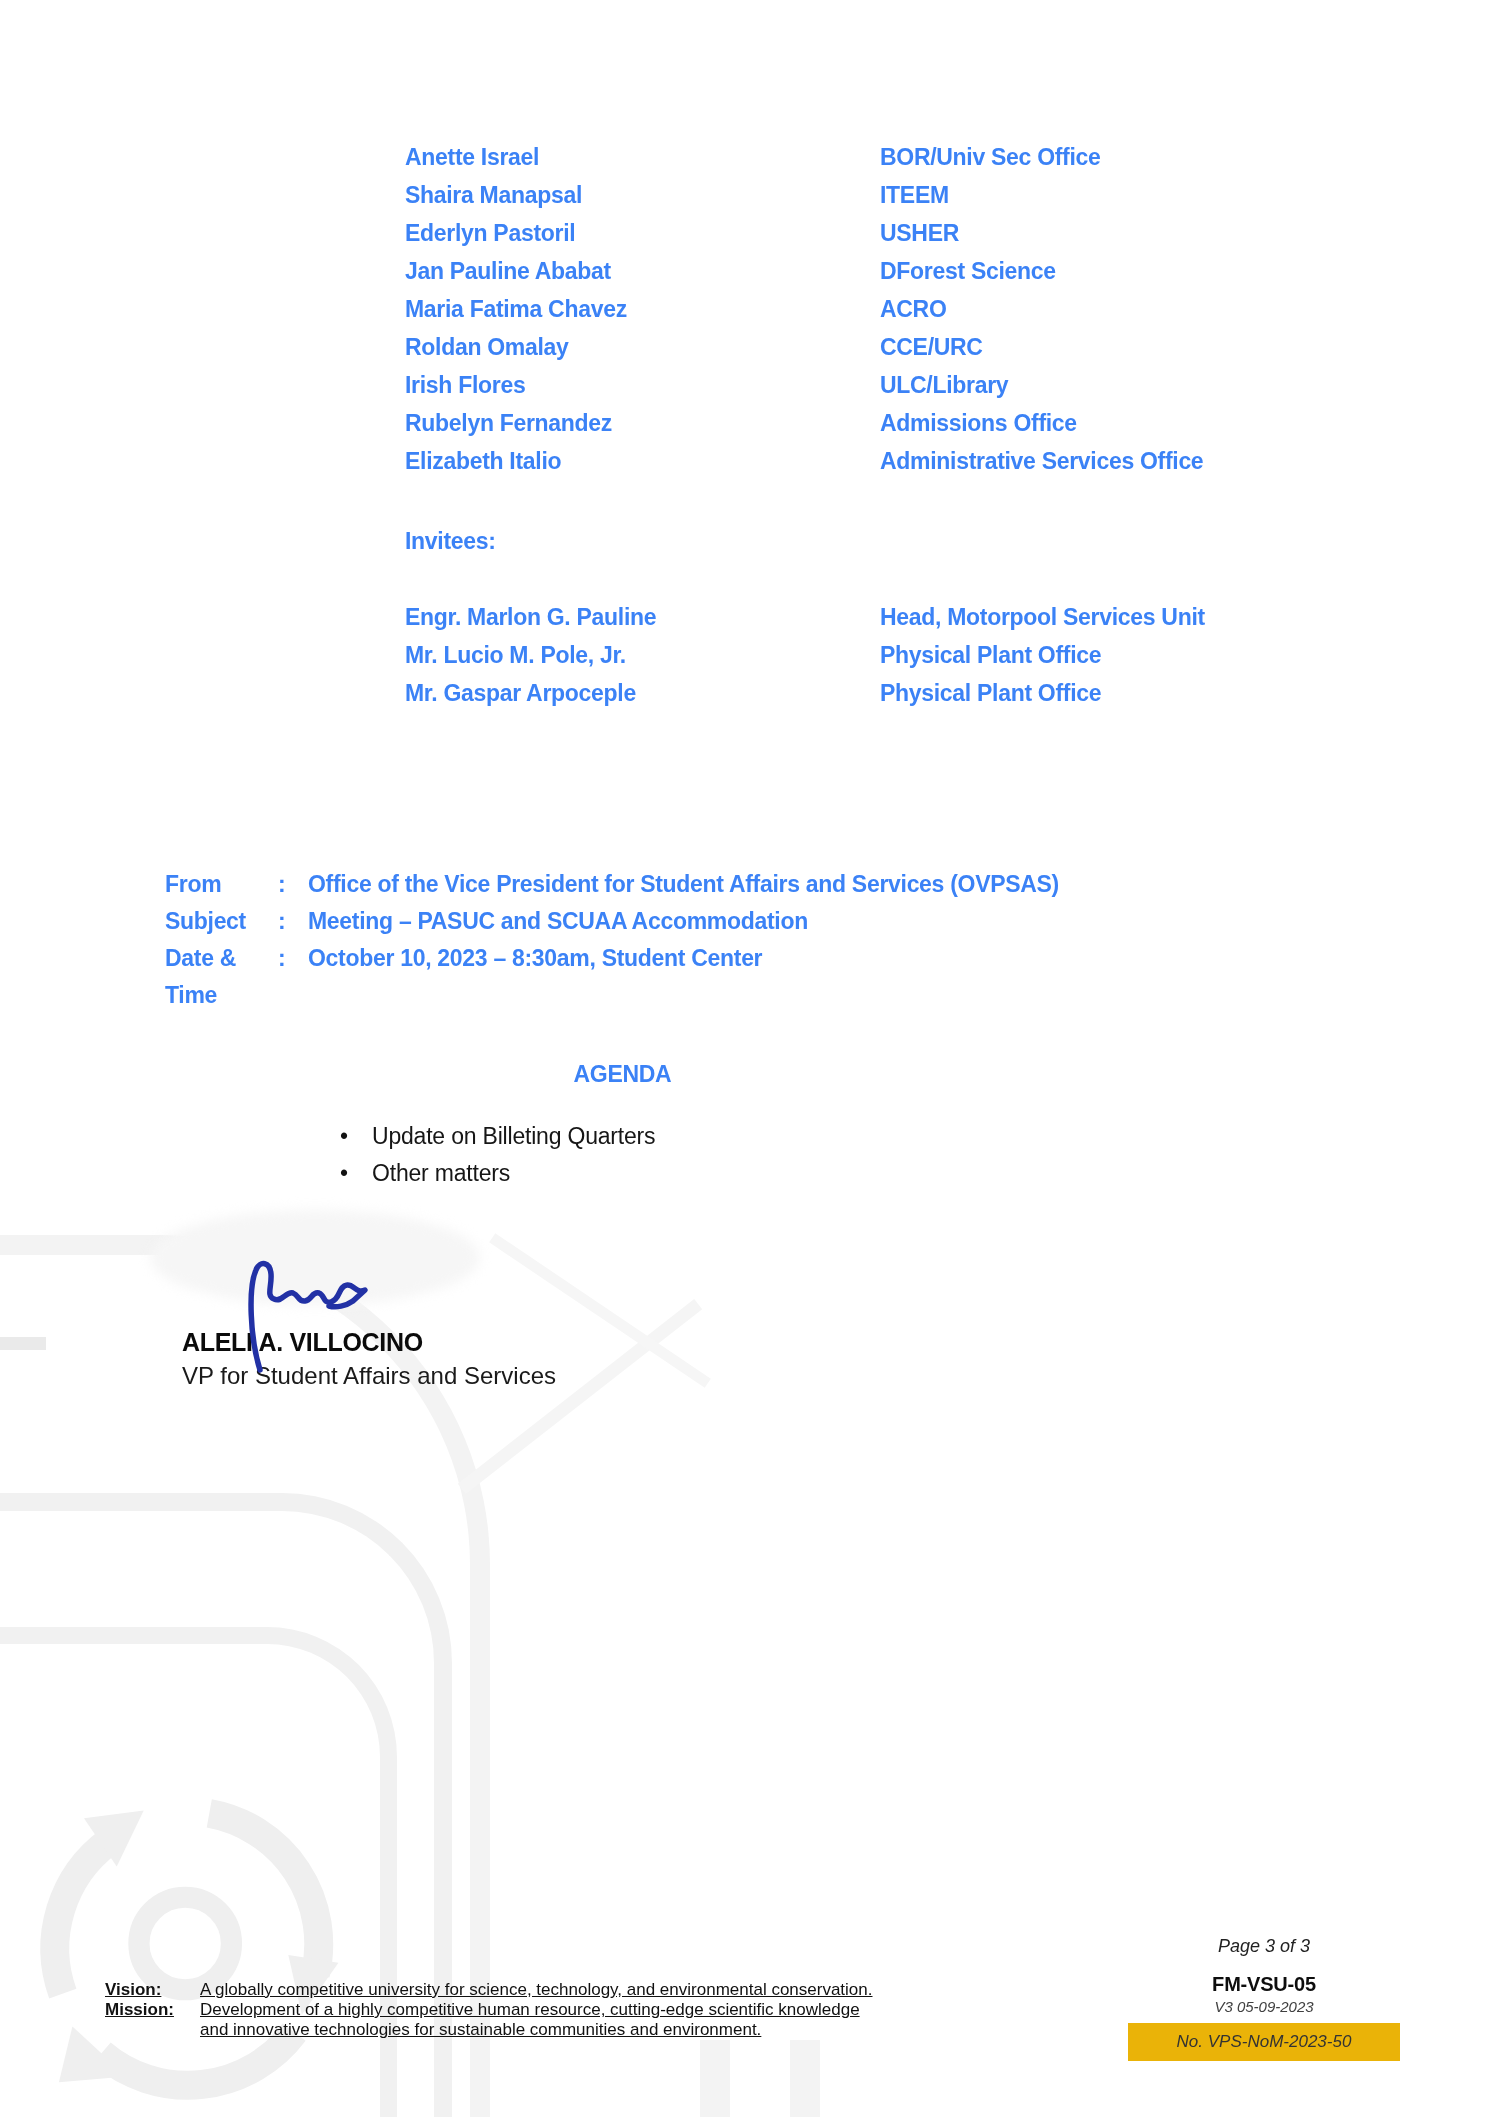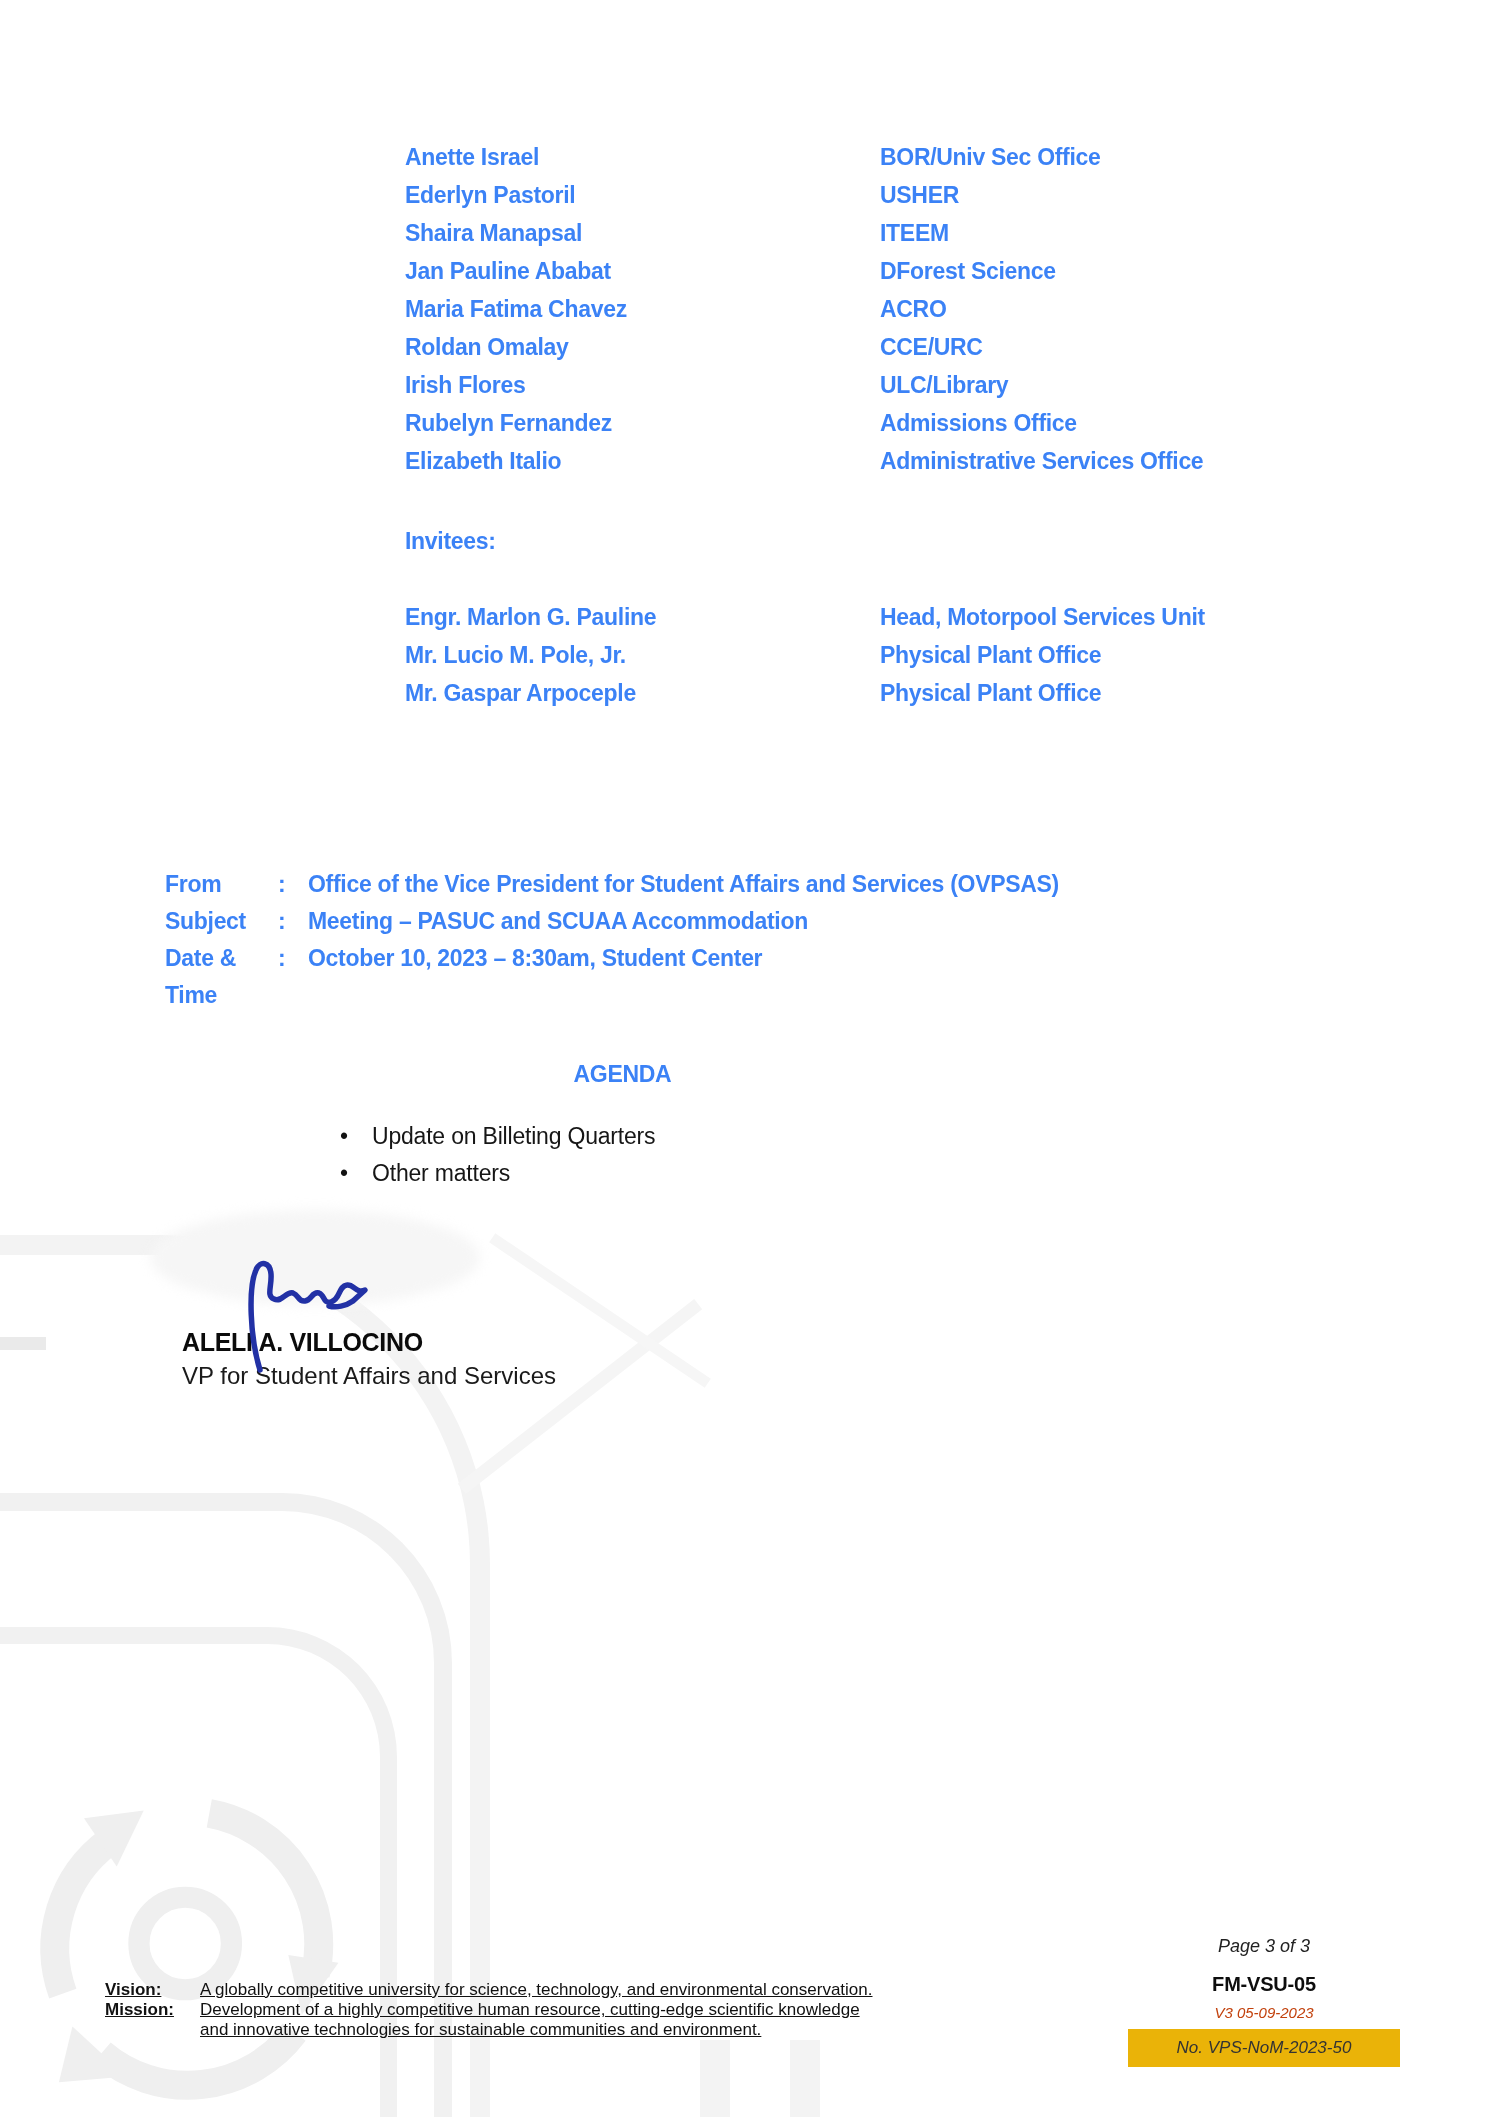--- a/index.html
+++ b/index.html
@@ -47,21 +47,21 @@
   .agenda-list .bullet{width:32px;flex:0 0 32px;font-size:23px;}
   .sig-svg{position:absolute;left:228px;top:1252px;z-index:3;}
   .sig-name{left:182px;top:1328px;font-weight:700;font-size:25px;letter-spacing:-0.3px;color:#0b0b0b;}
   .sig-title{left:182px;top:1362px;font-weight:400;font-size:24px;color:#1a1a1a;}
   .footer-left{left:105px;top:1980px;font-size:17px;line-height:20px;color:#111;}
   .footer-left .fl-row{display:flex;text-decoration:underline;}
   .footer-left .fl-label{width:95px;flex:0 0 95px;font-weight:700;}
   .footer-right{left:1128px;top:1936px;width:272px;text-align:center;}
   .page-info{font-style:italic;font-size:18px;color:#222;}
   .form-code{font-weight:700;font-size:20px;letter-spacing:-0.2px;color:#0d0d0d;margin-top:16px;}
-  .version{font-style:italic;font-size:15px;color:#c2410c;margin-top:8px;}
+  .version{font-style:italic;font-size:15px;color:#404040;margin-top:2px;}
   .doc-num{margin-top:8px;background:#eab308;padding:9px 6px;
            font-style:italic;font-size:17px;color:#333;}
 </style>
 </head>
 <body>
 
 <div class="wm pipe pipe1"></div>
 <div class="wm pipe pipe2"></div>
 <div class="wm pipe pipe3"></div>
 <div class="wm blob"></div>
@@ -83,26 +83,26 @@
     <polygon points="70,50 132,42 104,100"></polygon>
   </g>
 </svg>
 
 <div class="layer rowlist attendees">
   <div class="row">
     <span class="name b">Anette Israel</span>
     <span class="office b">BOR/Univ Sec Office</span>
   </div>
   <div class="row">
+    <span class="name b">Shaira Manapsal</span>
+    <span class="office b">ITEEM</span>
+  </div>
+  <div class="row">
     <span class="name b">Ederlyn Pastoril</span>
     <span class="office b">USHER</span>
-  </div>
-  <div class="row">
-    <span class="name b">Shaira Manapsal</span>
-    <span class="office b">ITEEM</span>
   </div>
   <div class="row">
     <span class="name b">Jan Pauline Ababat</span>
     <span class="office b">DForest Science</span>
   </div>
   <div class="row">
     <span class="name b">Maria Fatima Chavez</span>
     <span class="office b">ACRO</span>
   </div>
   <div class="row">

